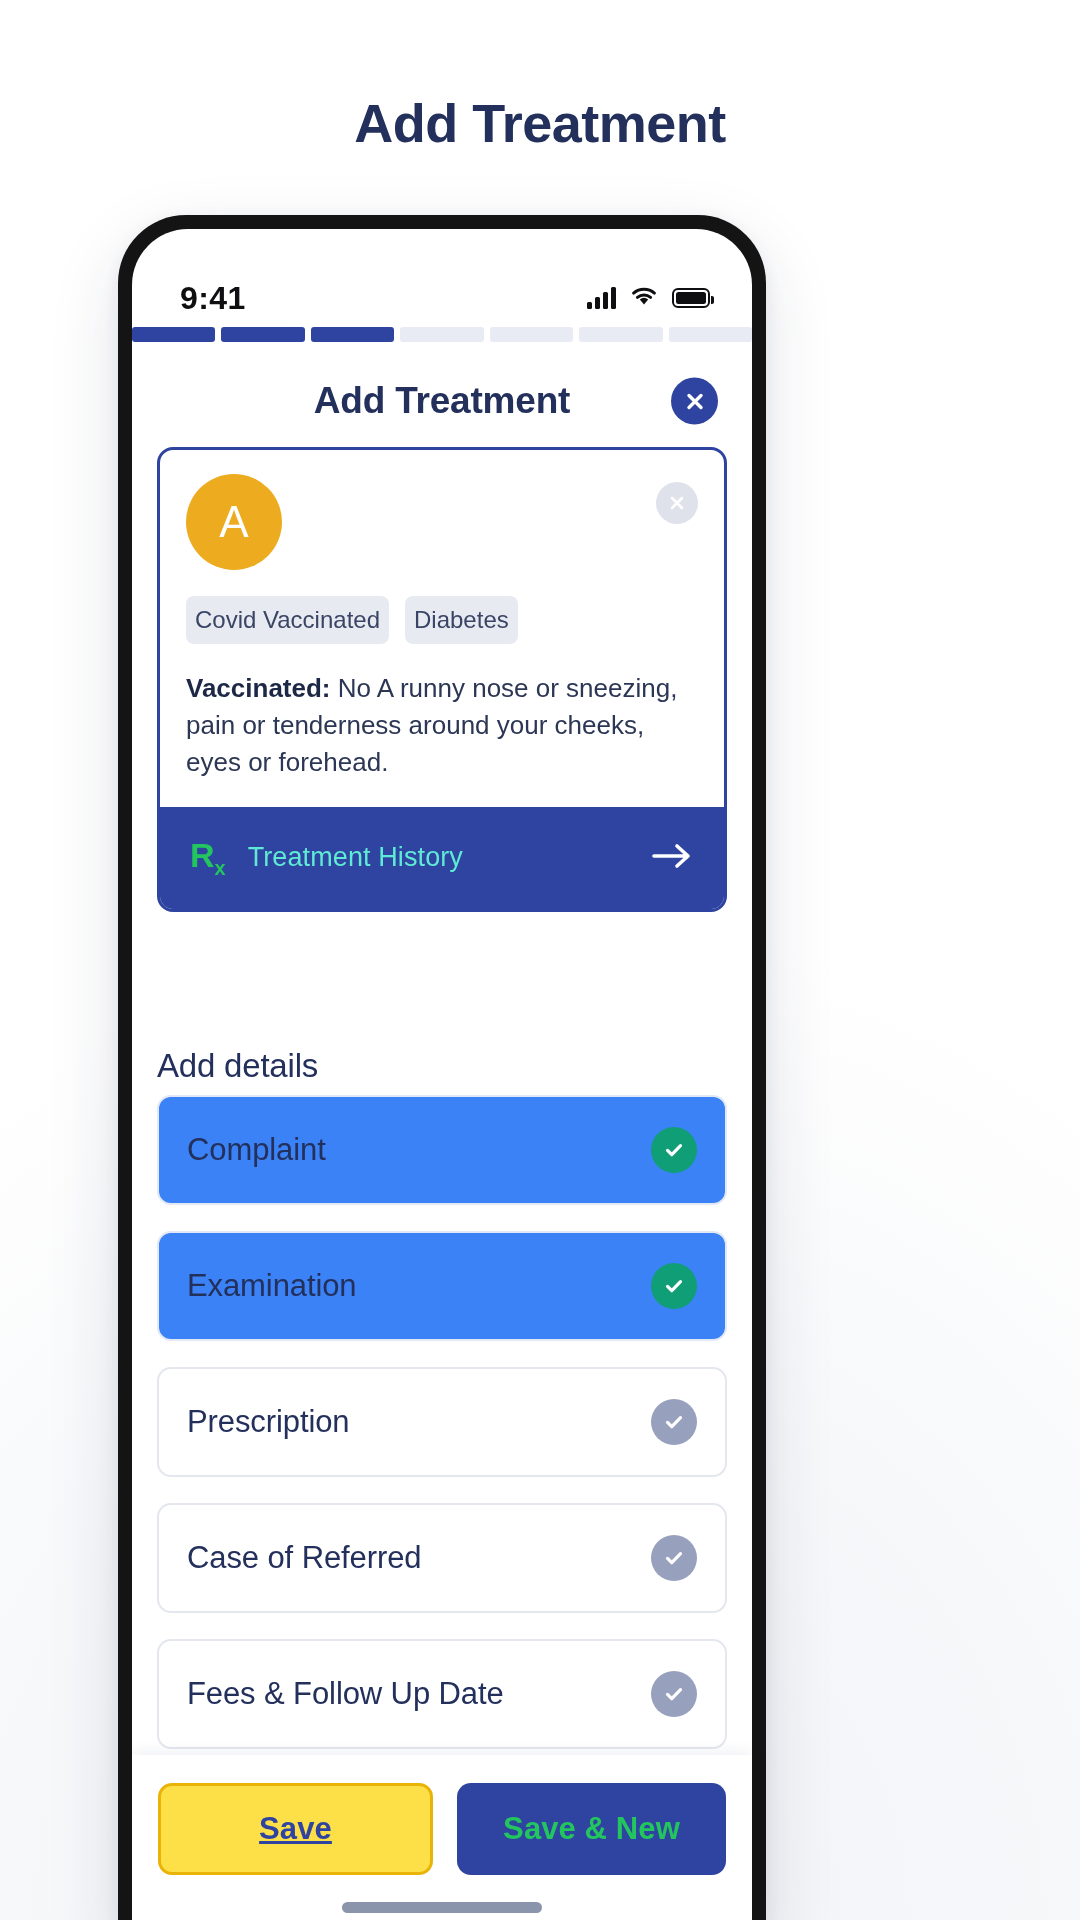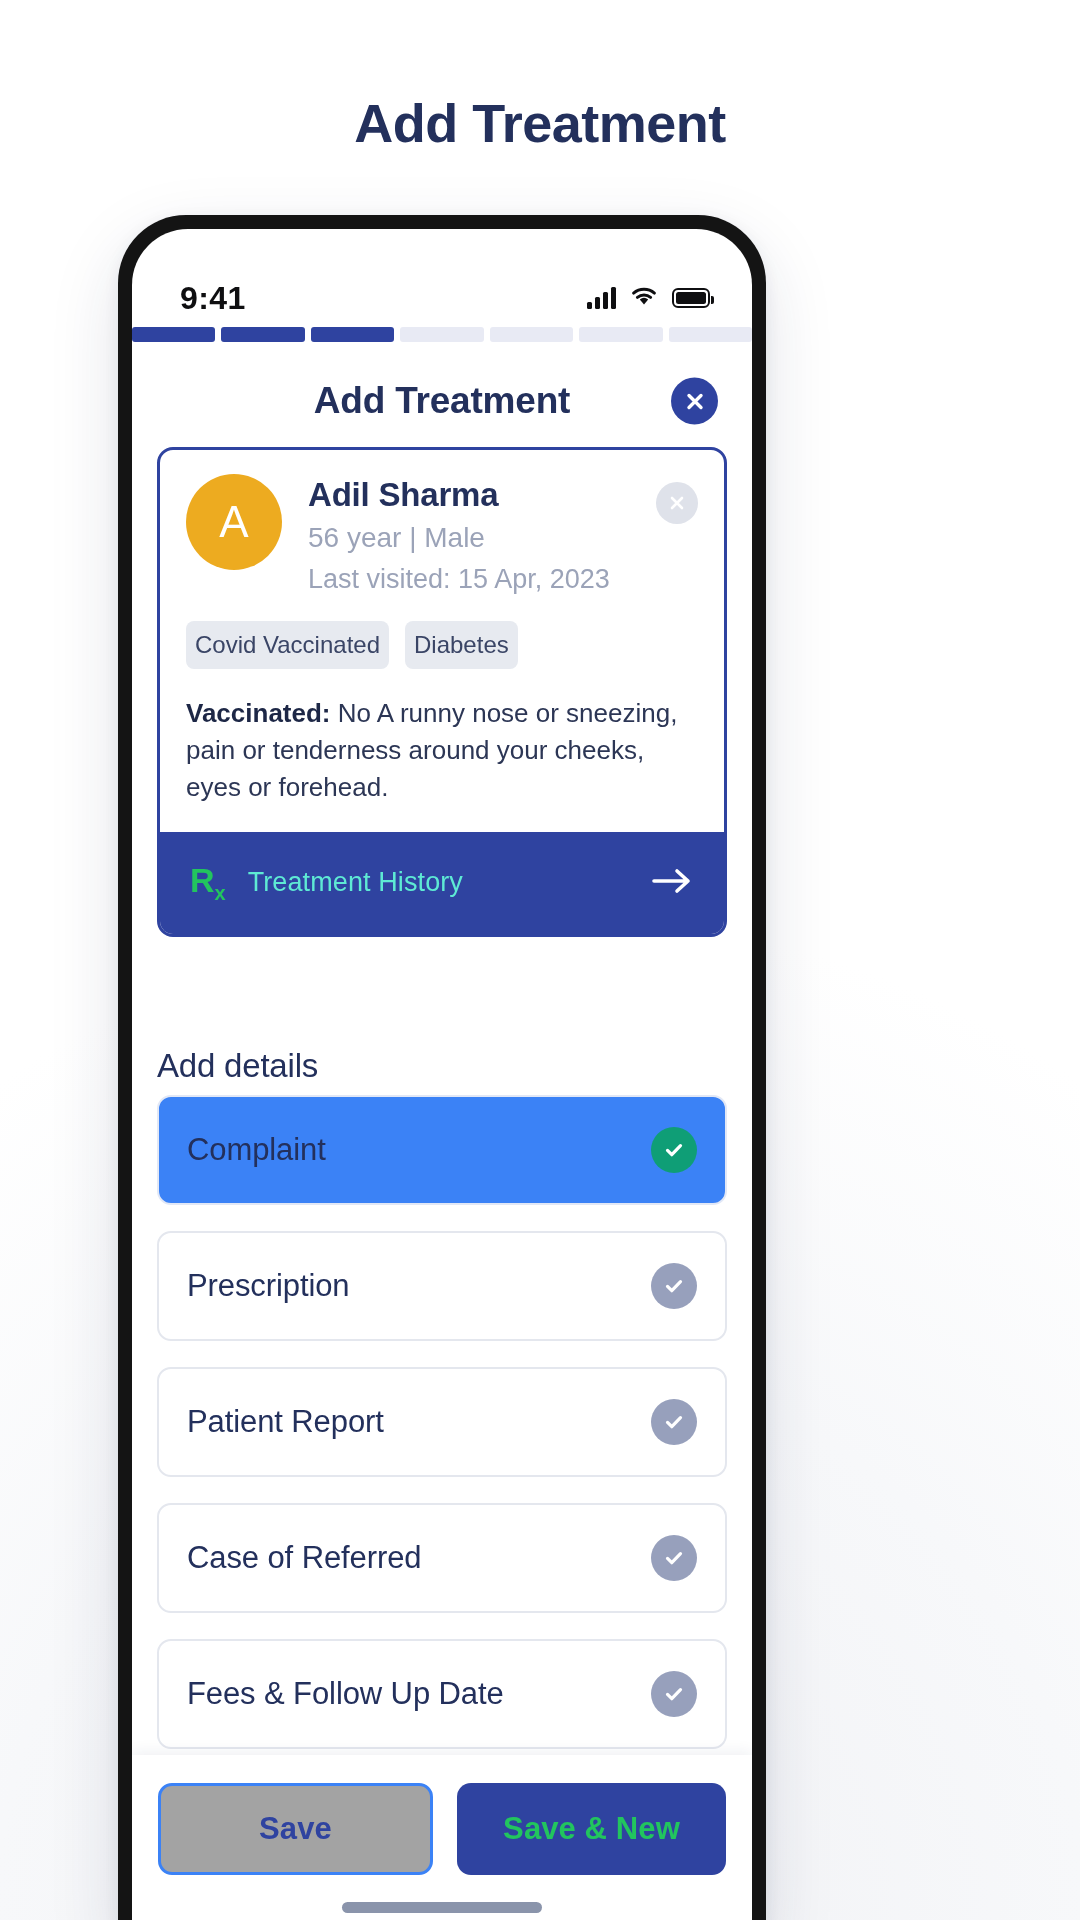--- a/index.html
+++ b/index.html
@@ -153,21 +153,21 @@
   .footer{
     position:absolute; bottom:0; left:0; width:620px; height:180px;
     background:#fff; box-shadow:0 -3px 14px rgba(30,40,80,.07);
     display:flex; align-items:flex-start; gap:24px; padding:28px 26px 0 26px;
   }
   .btn{
     height:92px; border-radius:14px; flex:1;
     display:flex; align-items:center; justify-content:center;
     font-size:31px; font-weight:bold; letter-spacing:.1px;
   }
-  .btn.secondary{ border:3px solid #3b82f6; color:#2f43a0; background:#a3a3a3; }
+  .btn.secondary{ border:3px solid #eab308; color:#2f43a0; background:#fde047;text-decoration:underline; }
   .btn.primary{ background:#2f43a0; color:#22c55e; }
   .home-ind{
     position:absolute; bottom:22px; left:50%; transform:translateX(-50%);
     width:200px; height:11px; border-radius:6px; background:#8a94ab;
   }
 </style>
 </head>
 <body>
 
 <div class="page-title">Add Treatment</div>
@@ -213,32 +213,20 @@
         <svg width="22" height="22" viewBox="0 0 22 22">
             <path d="M5 5l12 12M17 5L5 17" stroke="#fff" stroke-width="3.4" stroke-linecap="round"></path>
           </svg>
       </div>
     </div>
 
     <div class="patient-card">
       <div class="pc-body">
         <div class="pc-top">
           <div class="avatar">A</div>
-          <div class="pc-info">
-            <div class="pc-name">Adil Sharma</div>
-            <div class="pc-meta">
-              <span>56 year</span>
-              <span>|</span>
-              <span>Male</span>
-            </div>
-            <div class="pc-visit">
-              <span>Last visited:</span>
-              <span>15 Apr, 2023</span>
-            </div>
-          </div>
           <div class="pc-close">
             <svg width="18" height="18" viewBox="0 0 18 18">
                 <path d="M4 4l10 10M14 4L4 14" stroke="#ffffff" stroke-width="2.6" stroke-linecap="round"></path>
               </svg>
           </div>
         </div>
 
         <div class="tags">
             <div class="tag">Covid Vaccinated</div>
             <div class="tag">Diabetes</div>
@@ -264,30 +252,30 @@
     <div class="section-title">Add details</div>
     <div class="detail-list">
         <div class="detail-item filled">
           <div class="detail-label">Complaint</div>
           <div class="check done">
             <svg width="26" height="26" viewBox="0 0 26 26">
               <path d="M6.5 13.4l4.3 4.3 8.7-9" stroke="#fff" stroke-width="3.2" fill="none" stroke-linecap="round" stroke-linejoin="round"></path>
             </svg>
           </div>
         </div>
+        <div class="detail-item filled">
+          <div class="detail-label">Examination</div>
+          <div class="check done">
+            <svg width="26" height="26" viewBox="0 0 26 26">
+              <path d="M6.5 13.4l4.3 4.3 8.7-9" stroke="#fff" stroke-width="3.2" fill="none" stroke-linecap="round" stroke-linejoin="round"></path>
+            </svg>
+          </div>
+        </div>
         <div class="detail-item">
           <div class="detail-label">Prescription</div>
-          <div class="check todo">
-            <svg width="26" height="26" viewBox="0 0 26 26">
-              <path d="M6.5 13.4l4.3 4.3 8.7-9" stroke="#fff" stroke-width="3.2" fill="none" stroke-linecap="round" stroke-linejoin="round"></path>
-            </svg>
-          </div>
-        </div>
-        <div class="detail-item">
-          <div class="detail-label">Patient Report</div>
           <div class="check todo">
             <svg width="26" height="26" viewBox="0 0 26 26">
               <path d="M6.5 13.4l4.3 4.3 8.7-9" stroke="#fff" stroke-width="3.2" fill="none" stroke-linecap="round" stroke-linejoin="round"></path>
             </svg>
           </div>
         </div>
         <div class="detail-item">
           <div class="detail-label">Case of Referred</div>
           <div class="check todo">
             <svg width="26" height="26" viewBox="0 0 26 26">

